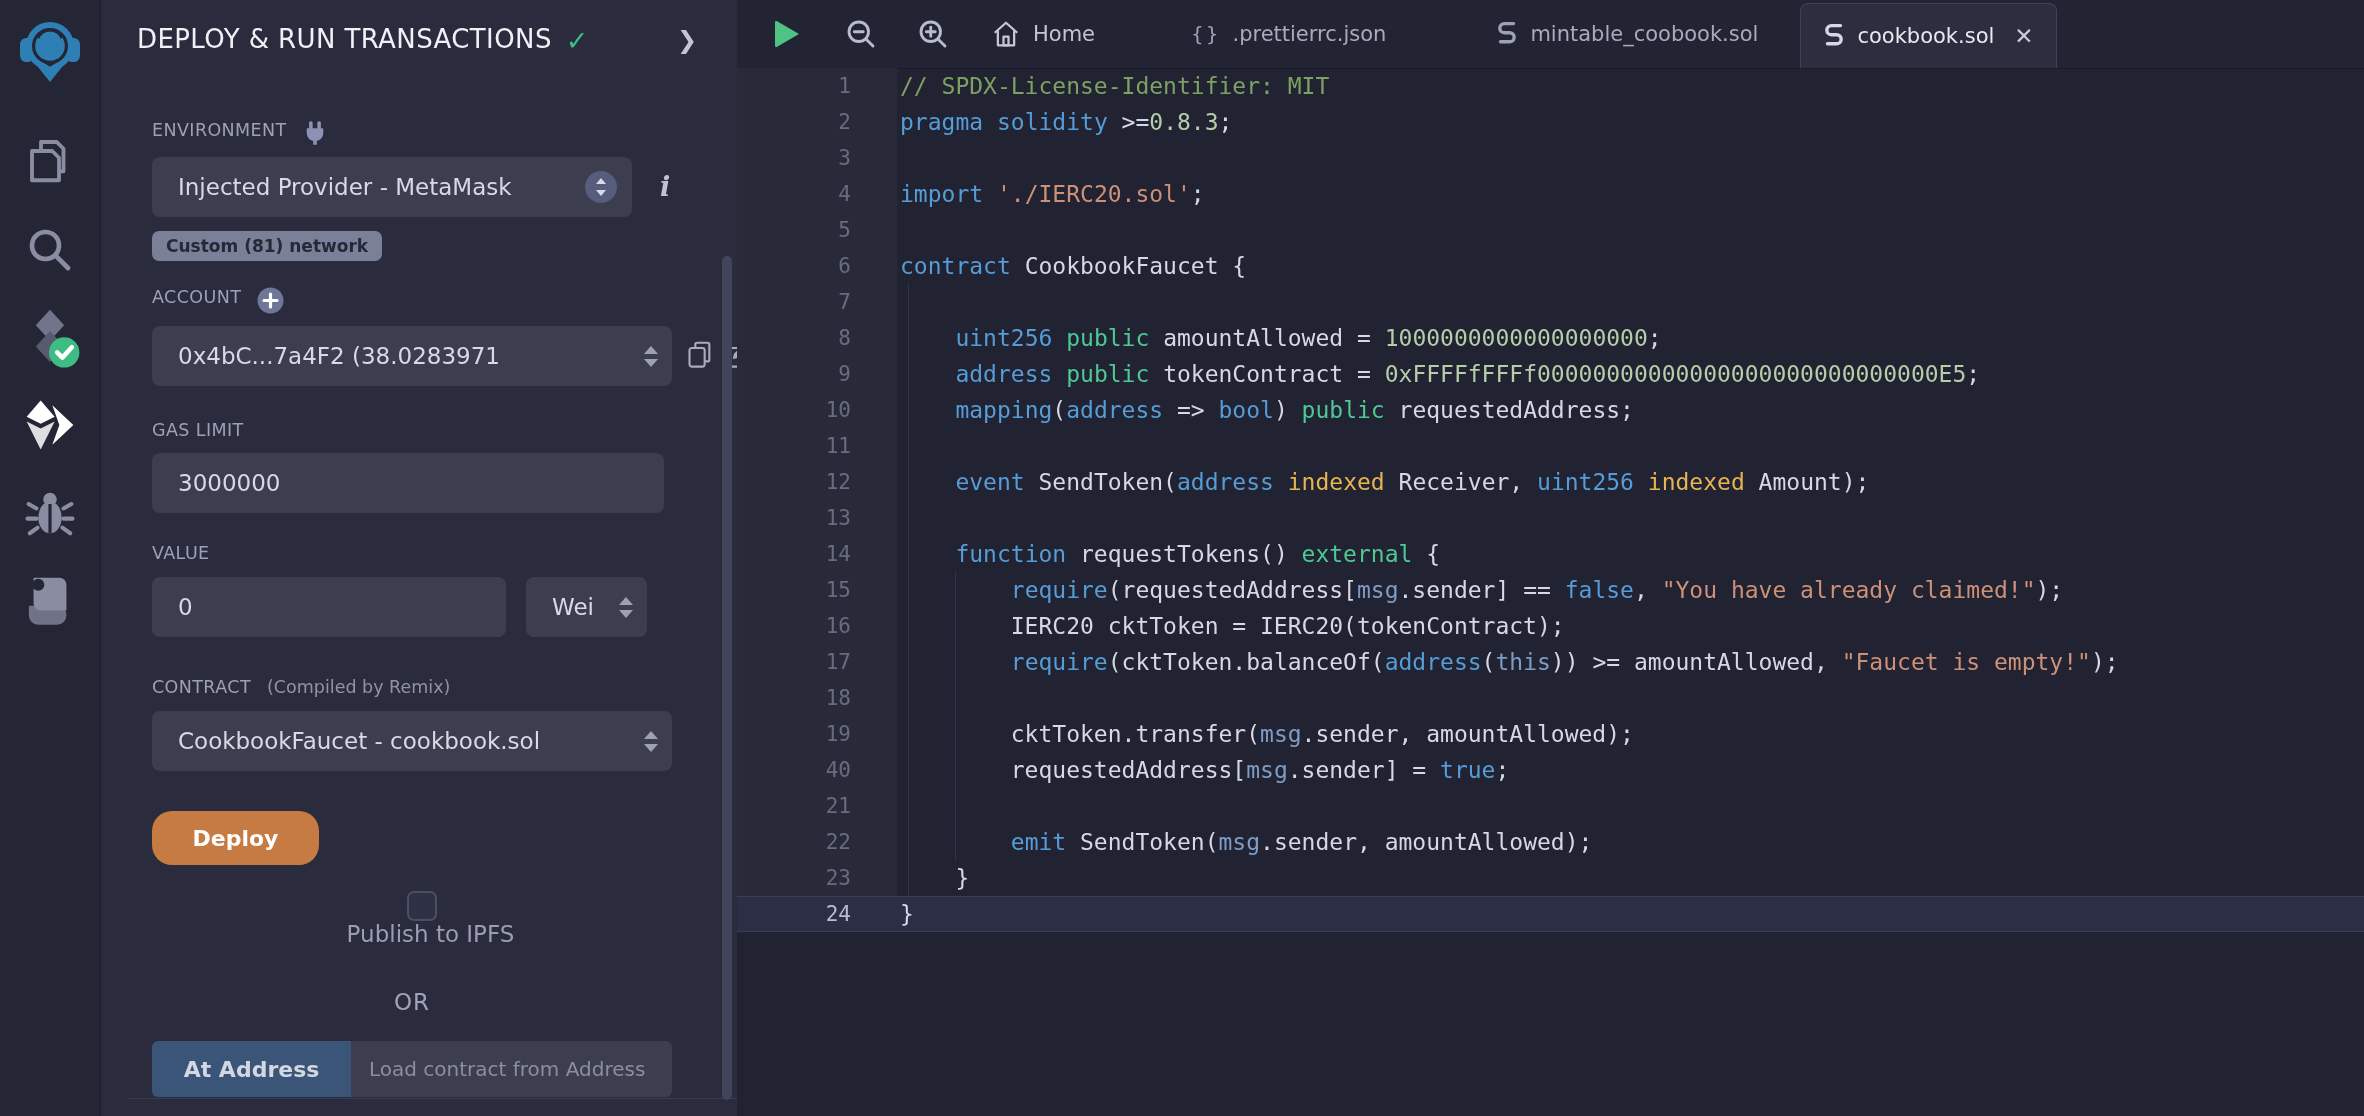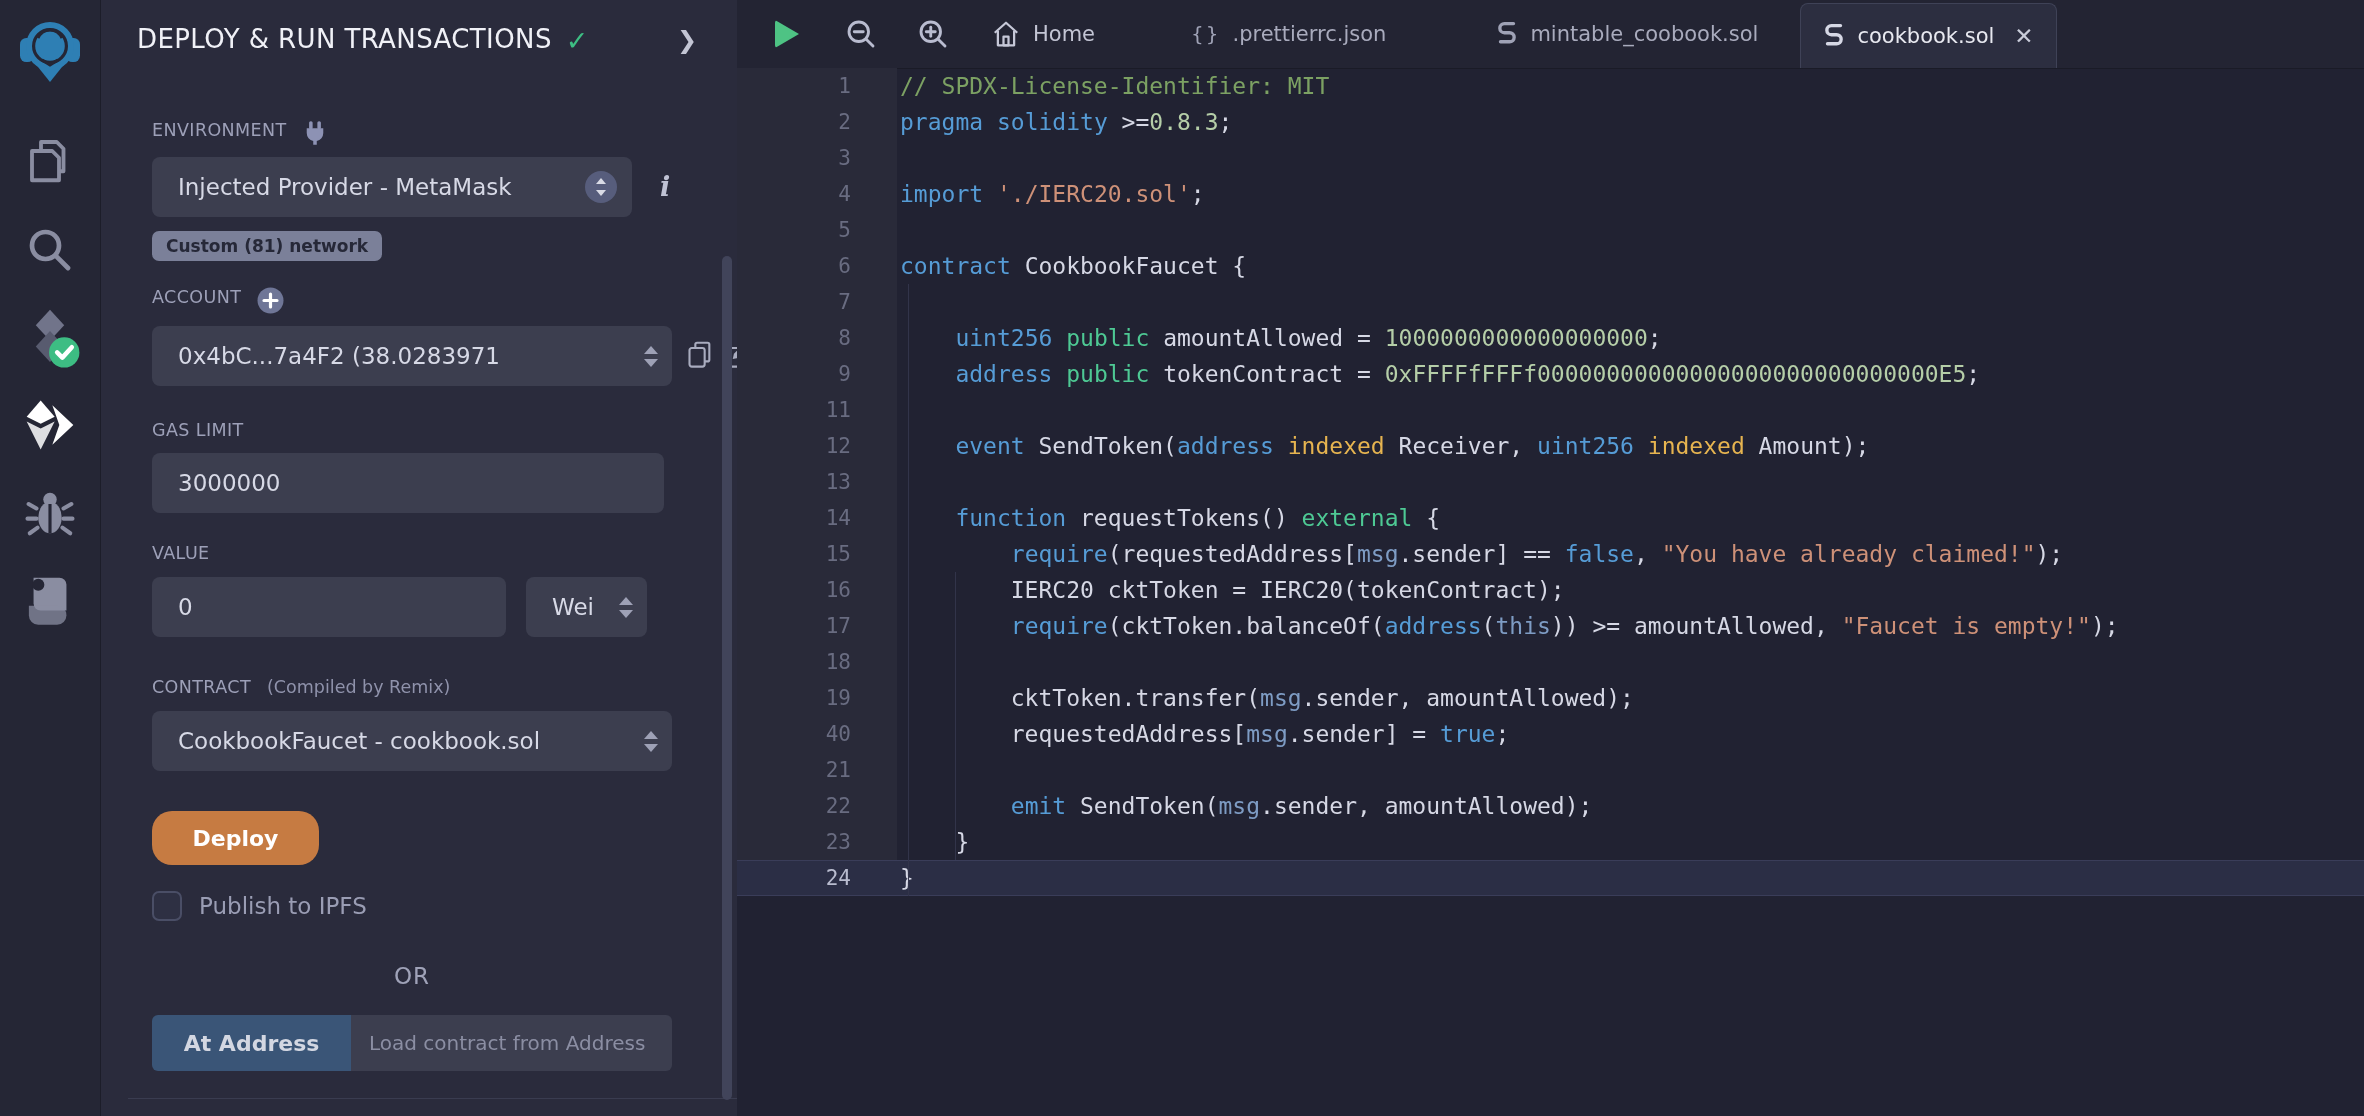--- a/index.html
+++ b/index.html
@@ -22,21 +22,21 @@
        white-space:nowrap;cursor:pointer;}
   .field{cursor:text;}
   .stepper{margin-left:auto;display:flex;flex-direction:column;gap:5px;flex:0 0 auto;padding-left:8px;}
   .stepper i{display:block;width:0;height:0;border-left:7px solid transparent;border-right:7px solid transparent;}
   .stepper i.up{border-bottom:8px solid #9ea1b6;}
   .stepper i.dn{border-top:8px solid #9ea1b6;}
   .badge{display:inline-block;margin-top:14px;background:var(--badge-bg,#7b8099);color:#262838;font-weight:bold;
        font-size:17px;padding:5px 14px;border-radius:7px;}
   .btn-deploy{margin-top:40px;width:167px;height:54px;border:none;border-radius:20px;background:var(--accent-orange,#c67b42);
        color:#fff;font-size:22px;font-weight:600;font-family:inherit;cursor:pointer;}
-  .chk-row{margin-top:26px;display:flex;align-items:center;}
+  .chk-row{margin-top:26px;display:flex;align-items:center;flex-direction:column;}
   .chk{width:30px;height:30px;border:2px solid #4a4e66;border-radius:7px;background:#2e3043;box-sizing:border-box;cursor:pointer;}
   .chk-lbl{margin-left:17px;font-size:23px;color:#9a9db4;}
   .or{margin-top:42px;width:520px;text-align:center;font-size:23px;color:#9fa2b8;letter-spacing:1px;}
   .ataddr-row{margin-top:26px;display:flex;width:520px;}
   .btn-ataddr{width:199px;height:56px;border:none;border-radius:6px 0 0 6px;background:var(--ataddress-blue,#3a5577);
        color:#d3d7e2;font-size:22px;font-weight:600;font-family:inherit;cursor:pointer;}
   .ataddr-input{flex:1;height:56px;box-sizing:border-box;background:#3c3e4f;border:none;border-radius:0 6px 6px 0;
        color:#d7d9e6;font-size:20px;padding:0 18px;font-family:inherit;}
   .ataddr-input::placeholder{color:#8b8ea3;}
   .p-divider{position:absolute;left:27px;right:0;top:1098px;height:0;border-top:1px solid #3a3c50;}
@@ -307,20 +307,21 @@
       <div>
           <div class="row"><span class="ln">1</span><span class="src"><span class="t-c">// SPDX-License-Identifier: MIT</span></span></div>
           <div class="row"><span class="ln">2</span><span class="src"><span class="t-k">pragma</span><span class="t-p"> </span><span class="t-k">solidity</span><span class="t-p"> &gt;=</span><span class="t-n">0.8.3</span><span class="t-p">;</span></span></div>
           <div class="row"><span class="ln">3</span><span class="src"></span></div>
           <div class="row"><span class="ln">4</span><span class="src"><span class="t-k">import</span><span class="t-p"> </span><span class="t-s">'./IERC20.sol'</span><span class="t-p">;</span></span></div>
           <div class="row"><span class="ln">5</span><span class="src"></span></div>
           <div class="row"><span class="ln">6</span><span class="src"><span class="t-k">contract</span><span class="t-p"> CookbookFaucet {</span></span></div>
           <div class="row"><span class="ln">7</span><span class="src"></span></div>
           <div class="row"><span class="ln">8</span><span class="src"><span class="t-p">    </span><span class="t-k">uint256</span><span class="t-p"> </span><span class="t-m">public</span><span class="t-p"> amountAllowed = </span><span class="t-n">1000000000000000000</span><span class="t-p">;</span></span></div>
           <div class="row"><span class="ln">9</span><span class="src"><span class="t-p">    </span><span class="t-k">address</span><span class="t-p"> </span><span class="t-m">public</span><span class="t-p"> tokenContract = </span><span class="t-n">0xFFFFfFFFf00000000000000000000000000000E5</span><span class="t-p">;</span></span></div>
+          <div class="row"><span class="ln">10</span><span class="src"><span class="t-p">    </span><span class="t-k">mapping</span><span class="t-p">(</span><span class="t-k">address</span><span class="t-p"> =&gt; </span><span class="t-k">bool</span><span class="t-p">) </span><span class="t-m">public</span><span class="t-p"> requestedAddress;</span></span></div>
           <div class="row"><span class="ln">11</span><span class="src"></span></div>
           <div class="row"><span class="ln">12</span><span class="src"><span class="t-p">    </span><span class="t-k">event</span><span class="t-p"> SendToken(</span><span class="t-k">address</span><span class="t-p"> </span><span class="t-i">indexed</span><span class="t-p"> Receiver, </span><span class="t-k">uint256</span><span class="t-p"> </span><span class="t-i">indexed</span><span class="t-p"> Amount);</span></span></div>
           <div class="row"><span class="ln">13</span><span class="src"></span></div>
           <div class="row"><span class="ln">14</span><span class="src"><span class="t-p">    </span><span class="t-k">function</span><span class="t-p"> requestTokens() </span><span class="t-m">external</span><span class="t-p"> {</span></span></div>
           <div class="row"><span class="ln">15</span><span class="src"><span class="t-p">        </span><span class="t-k">require</span><span class="t-p">(requestedAddress[</span><span class="t-g">msg</span><span class="t-p">.sender] == </span><span class="t-k">false</span><span class="t-p">, </span><span class="t-s">"You have already claimed!"</span><span class="t-p">);</span></span></div>
           <div class="row"><span class="ln">16</span><span class="src"><span class="t-p">        IERC20 cktToken = IERC20(tokenContract);</span></span></div>
           <div class="row"><span class="ln">17</span><span class="src"><span class="t-p">        </span><span class="t-k">require</span><span class="t-p">(cktToken.balanceOf(</span><span class="t-k">address</span><span class="t-p">(</span><span class="t-g">this</span><span class="t-p">)) &gt;= amountAllowed, </span><span class="t-s">"Faucet is empty!"</span><span class="t-p">);</span></span></div>
           <div class="row"><span class="ln">18</span><span class="src"></span></div>
           <div class="row"><span class="ln">19</span><span class="src"><span class="t-p">        cktToken.transfer(</span><span class="t-g">msg</span><span class="t-p">.sender, amountAllowed);</span></span></div>
           <div class="row"><span class="ln">40</span><span class="src"><span class="t-p">        requestedAddress[</span><span class="t-g">msg</span><span class="t-p">.sender] = </span><span class="t-k">true</span><span class="t-p">;</span></span></div>

